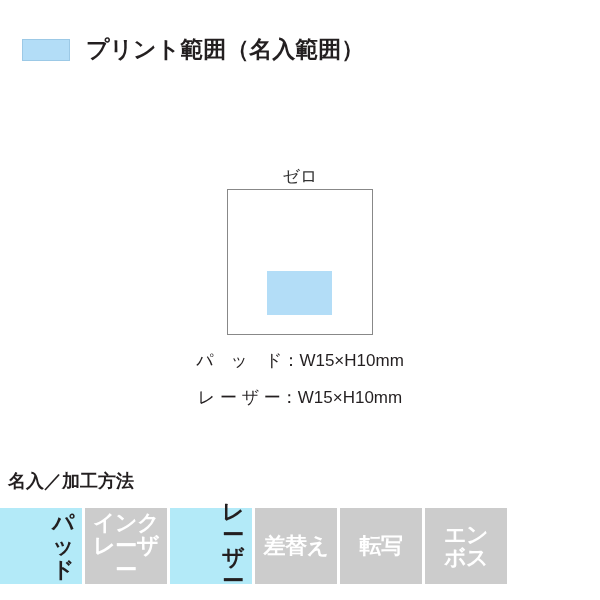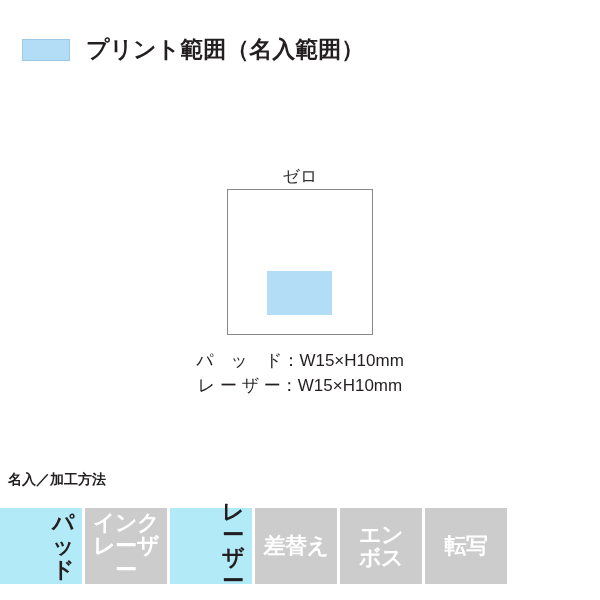--- a/index.html
+++ b/index.html
@@ -80,28 +80,29 @@
     background: #b3ddf7;
   }
   .spec-lines {
     margin-top: 14px;
     font-size: 17px;
     color: #231f20;
     line-height: 1.45;
   }
   .spec-line {
     white-space: pre;
+    margin-top: 12px;
   }
 
   
   .methods-heading {
     position: absolute;
     left: 8px;
     top: 472px;
-    font-size: 14px;
+    font-size: 18px;
     font-weight: bold;
     color: #231f20;
     line-height: 1;
   }
   .methods-row {
     position: absolute;
     left: 0;
     top: 508px;
     display: flex;
     gap: 3px;
@@ -163,19 +164,19 @@
     <span class="txt">インク
 レーザー</span>
   </div>
   <div class="method-cell on">
     <span class="txt">レーザー</span>
   </div>
   <div class="method-cell off">
     <span class="txt">差替え</span>
   </div>
   <div class="method-cell off">
+    <span class="txt">転写</span>
+  </div>
+  <div class="method-cell off">
     <span class="txt">エン
 ボス</span>
-  </div>
-  <div class="method-cell off">
-    <span class="txt">転写</span>
   </div>
 </div>
 
 </body></html>

